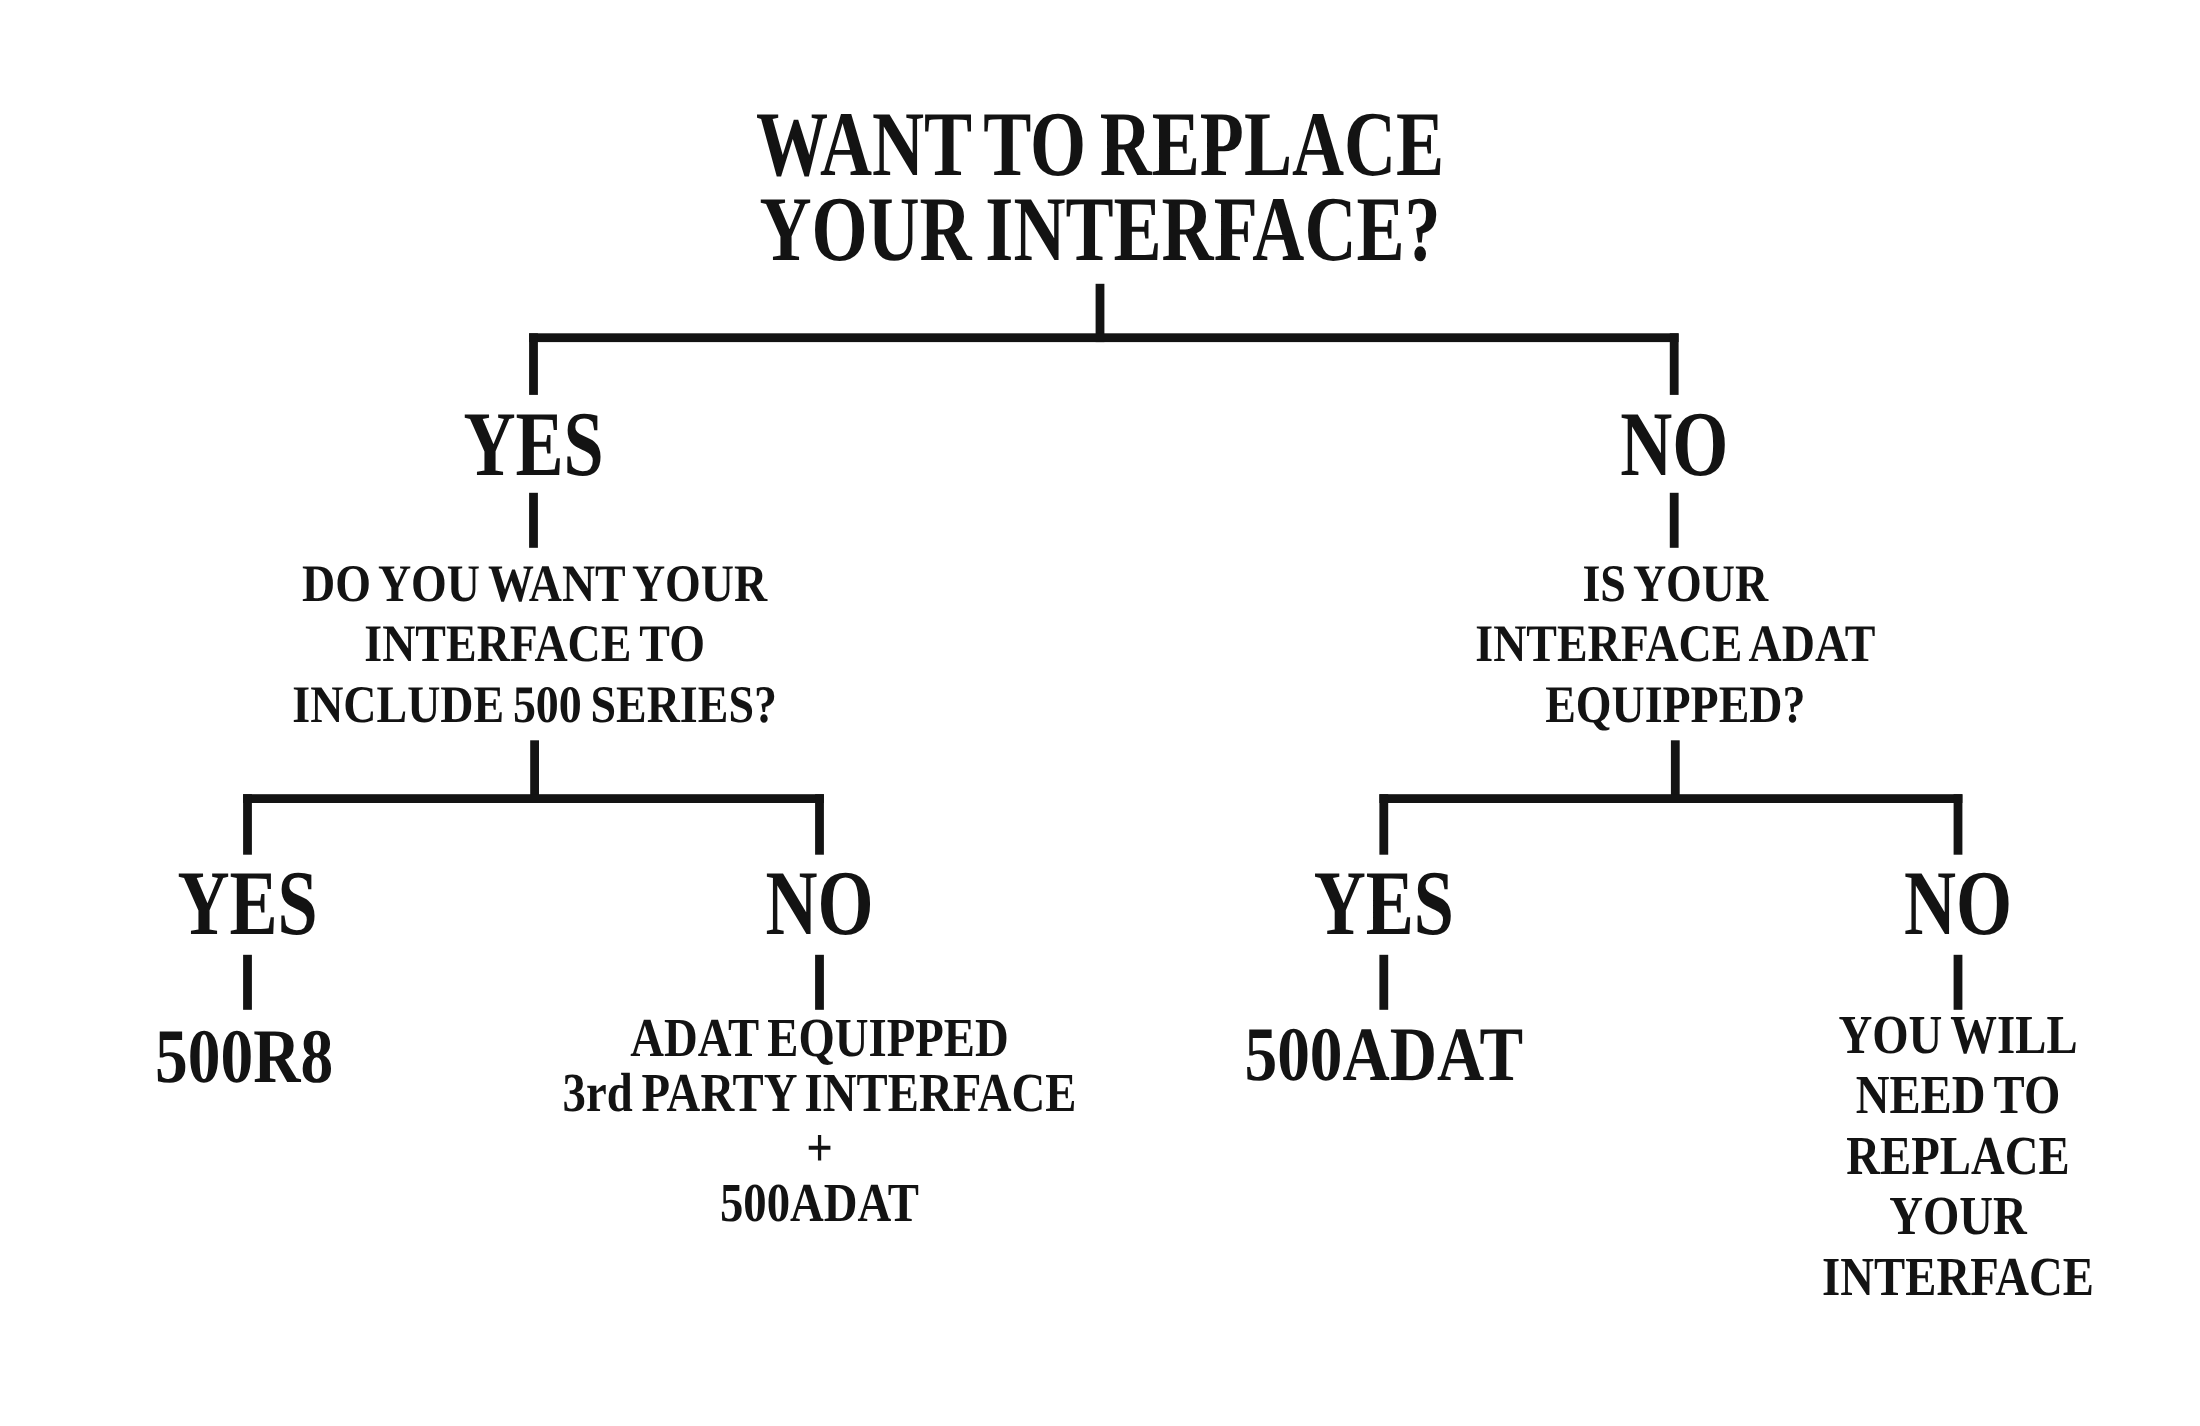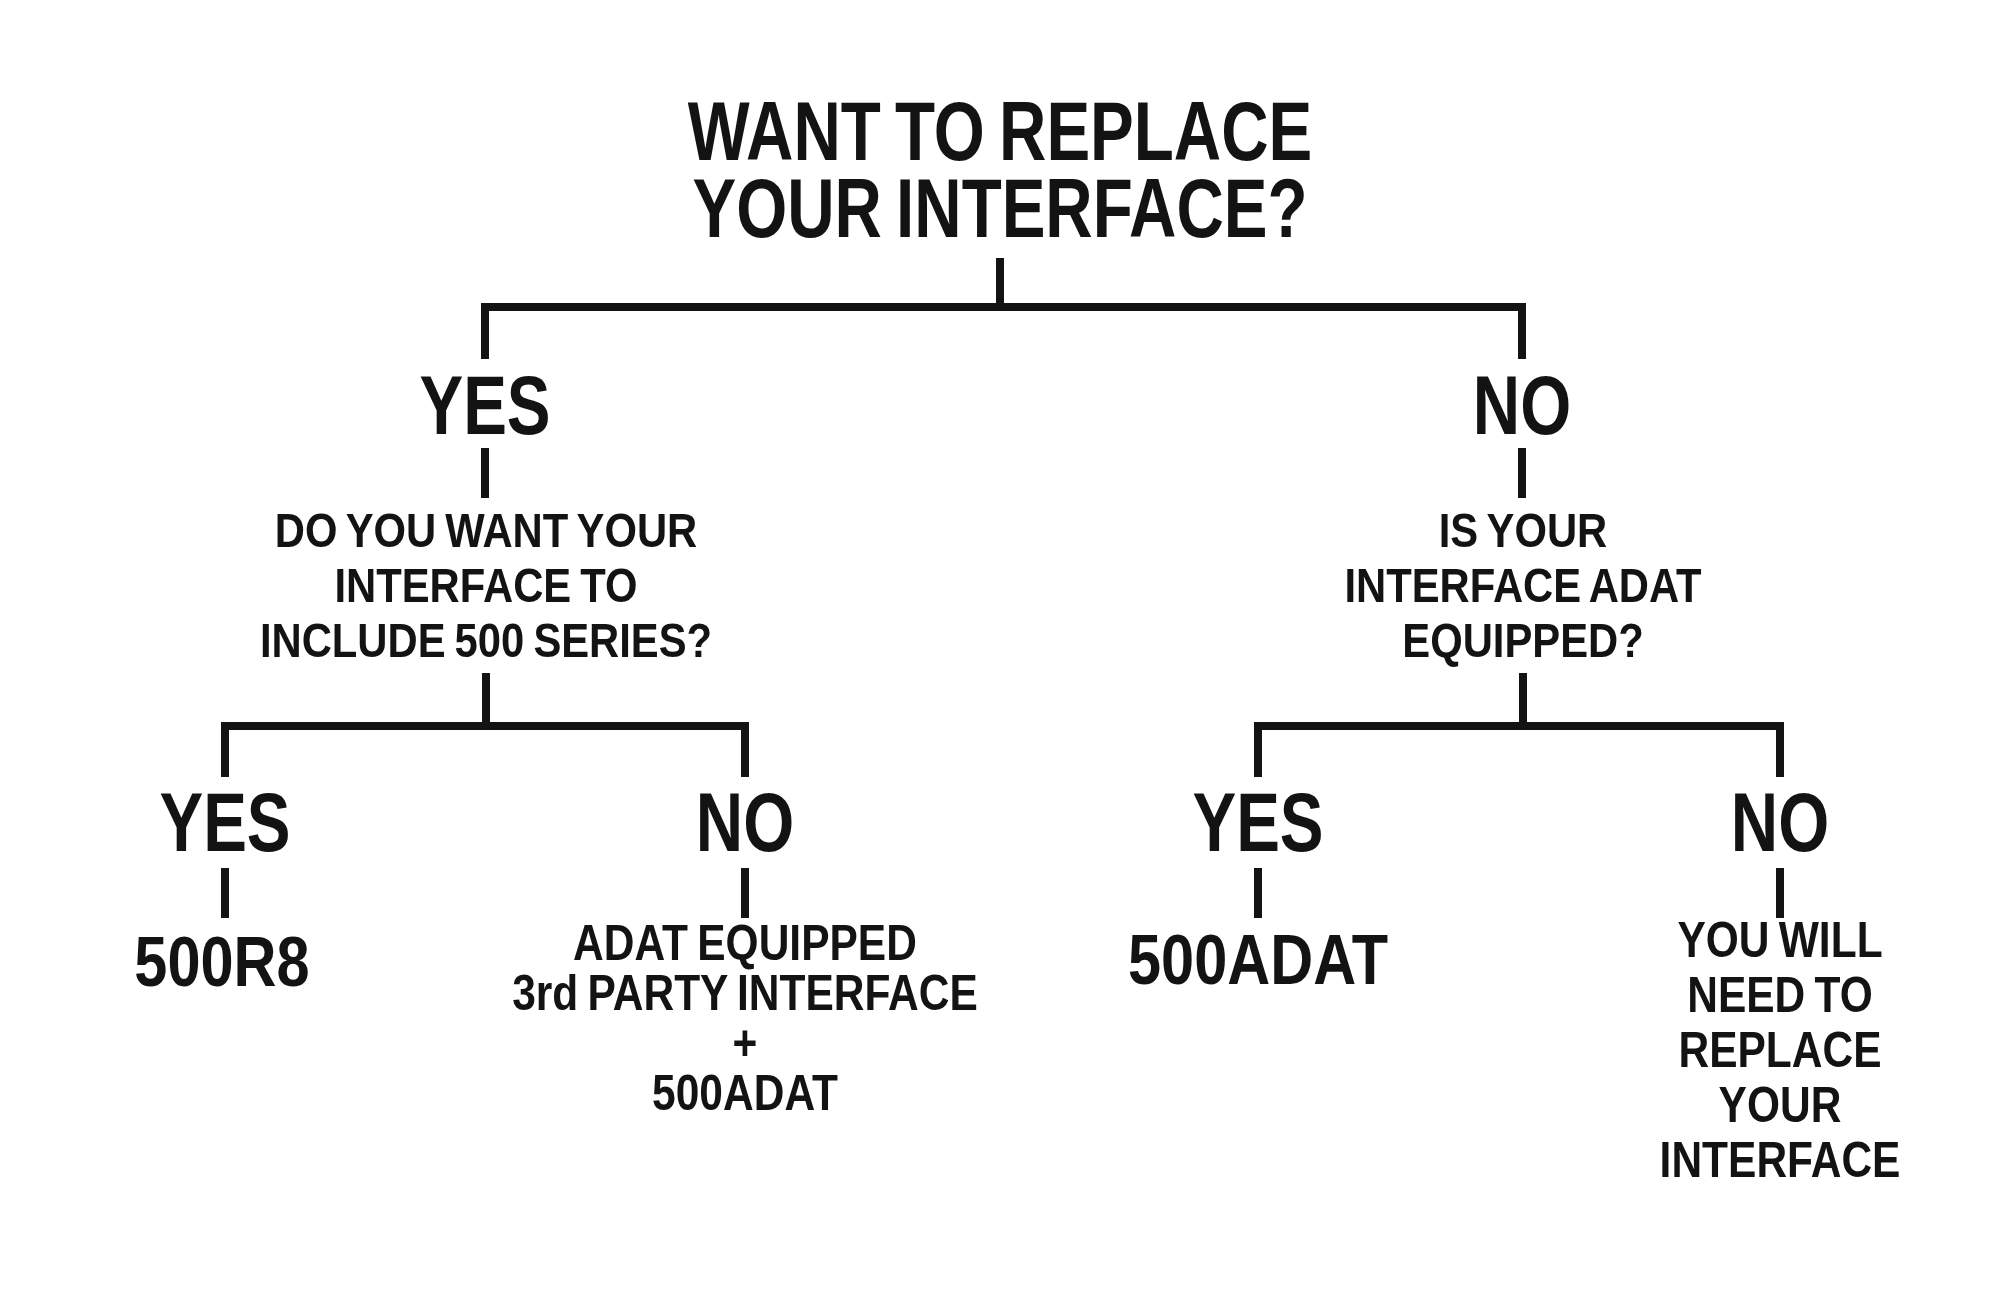--- a/index.html
+++ b/index.html
@@ -8,21 +8,21 @@
     background: #ffffff;
     width: 2000px;
     height: 1296px;
     overflow: hidden;
   }
   .canvas {
     position: relative;
     width: 2000px;
     height: 1296px;
     background: #ffffff;
-    font-family: Liberation Sans, sans-serif;
+    font-family: Liberation Serif, serif;
   }
   .txt {
     position: absolute;
     font-weight: 700;
     color: #131313;
     text-align: center;
     white-space: pre-line;
     word-spacing: -0.06em;
     letter-spacing: 0;
   }

